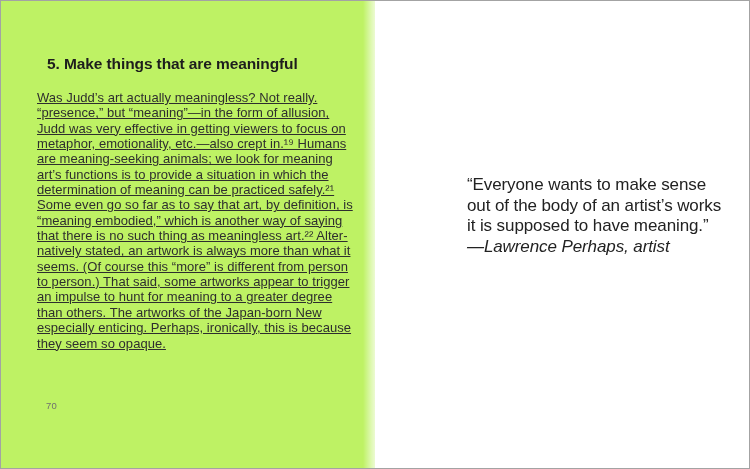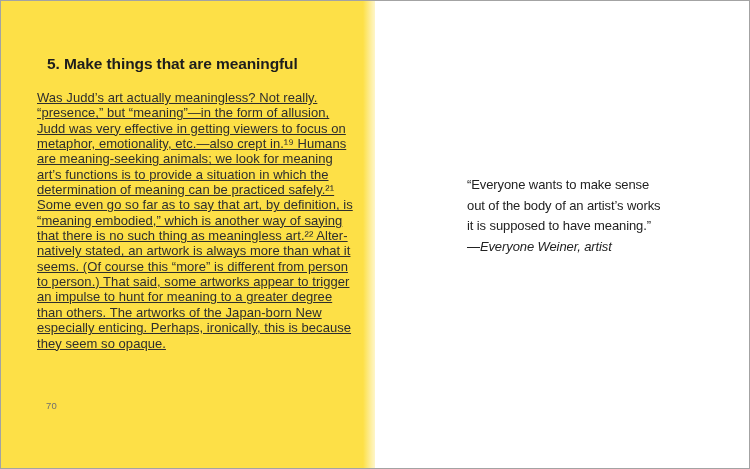--- a/index.html
+++ b/index.html
@@ -17,21 +17,21 @@
     overflow: hidden;
     font-family: "Liberation Sans", sans-serif;
   }
   .page {
     position: relative;
     height: 100%;
     box-sizing: border-box;
   }
   .page-left {
     width: 374px;
-    background: #fde047;
+    background: #bef264;
   }
   .page-right {
     flex: 1;
     background: #ffffff;
   }
   .gutter {
     position: absolute;
     right: 0;
     top: 0;
     bottom: 0;
@@ -67,21 +67,21 @@
     left: 45px;
     top: 399px;
     font-size: 9.5px;
     color: #6f6f6f;
     letter-spacing: 0.3px;
   }
   .quote {
     position: absolute;
     left: 92px;
     top: 174px;
-    font-size: 13px;
+    font-size: 17px;
     line-height: 20.6px;
     color: #222222;
     letter-spacing: -0.1px;
     white-space: nowrap;
   }
   .attribution {
     font-style: italic;
   }
 </style>
 </head>
@@ -117,17 +117,17 @@
     <div class="gutter"></div>
   </div>
 
   <div class="page page-right">
     <div class="quote">
       <div class="quote-lines">
           <div class="quote-line">“Everyone wants to make sense</div>
           <div class="quote-line">out of the body of an artist’s works</div>
           <div class="quote-line">it is supposed to have meaning.”</div>
         </div>
-      <div class="attribution">—Everyone Weiner, artist</div>
+      <div class="attribution">—Lawrence Perhaps, artist</div>
     </div>
   </div>
 
 </div>
 
 </body></html>

